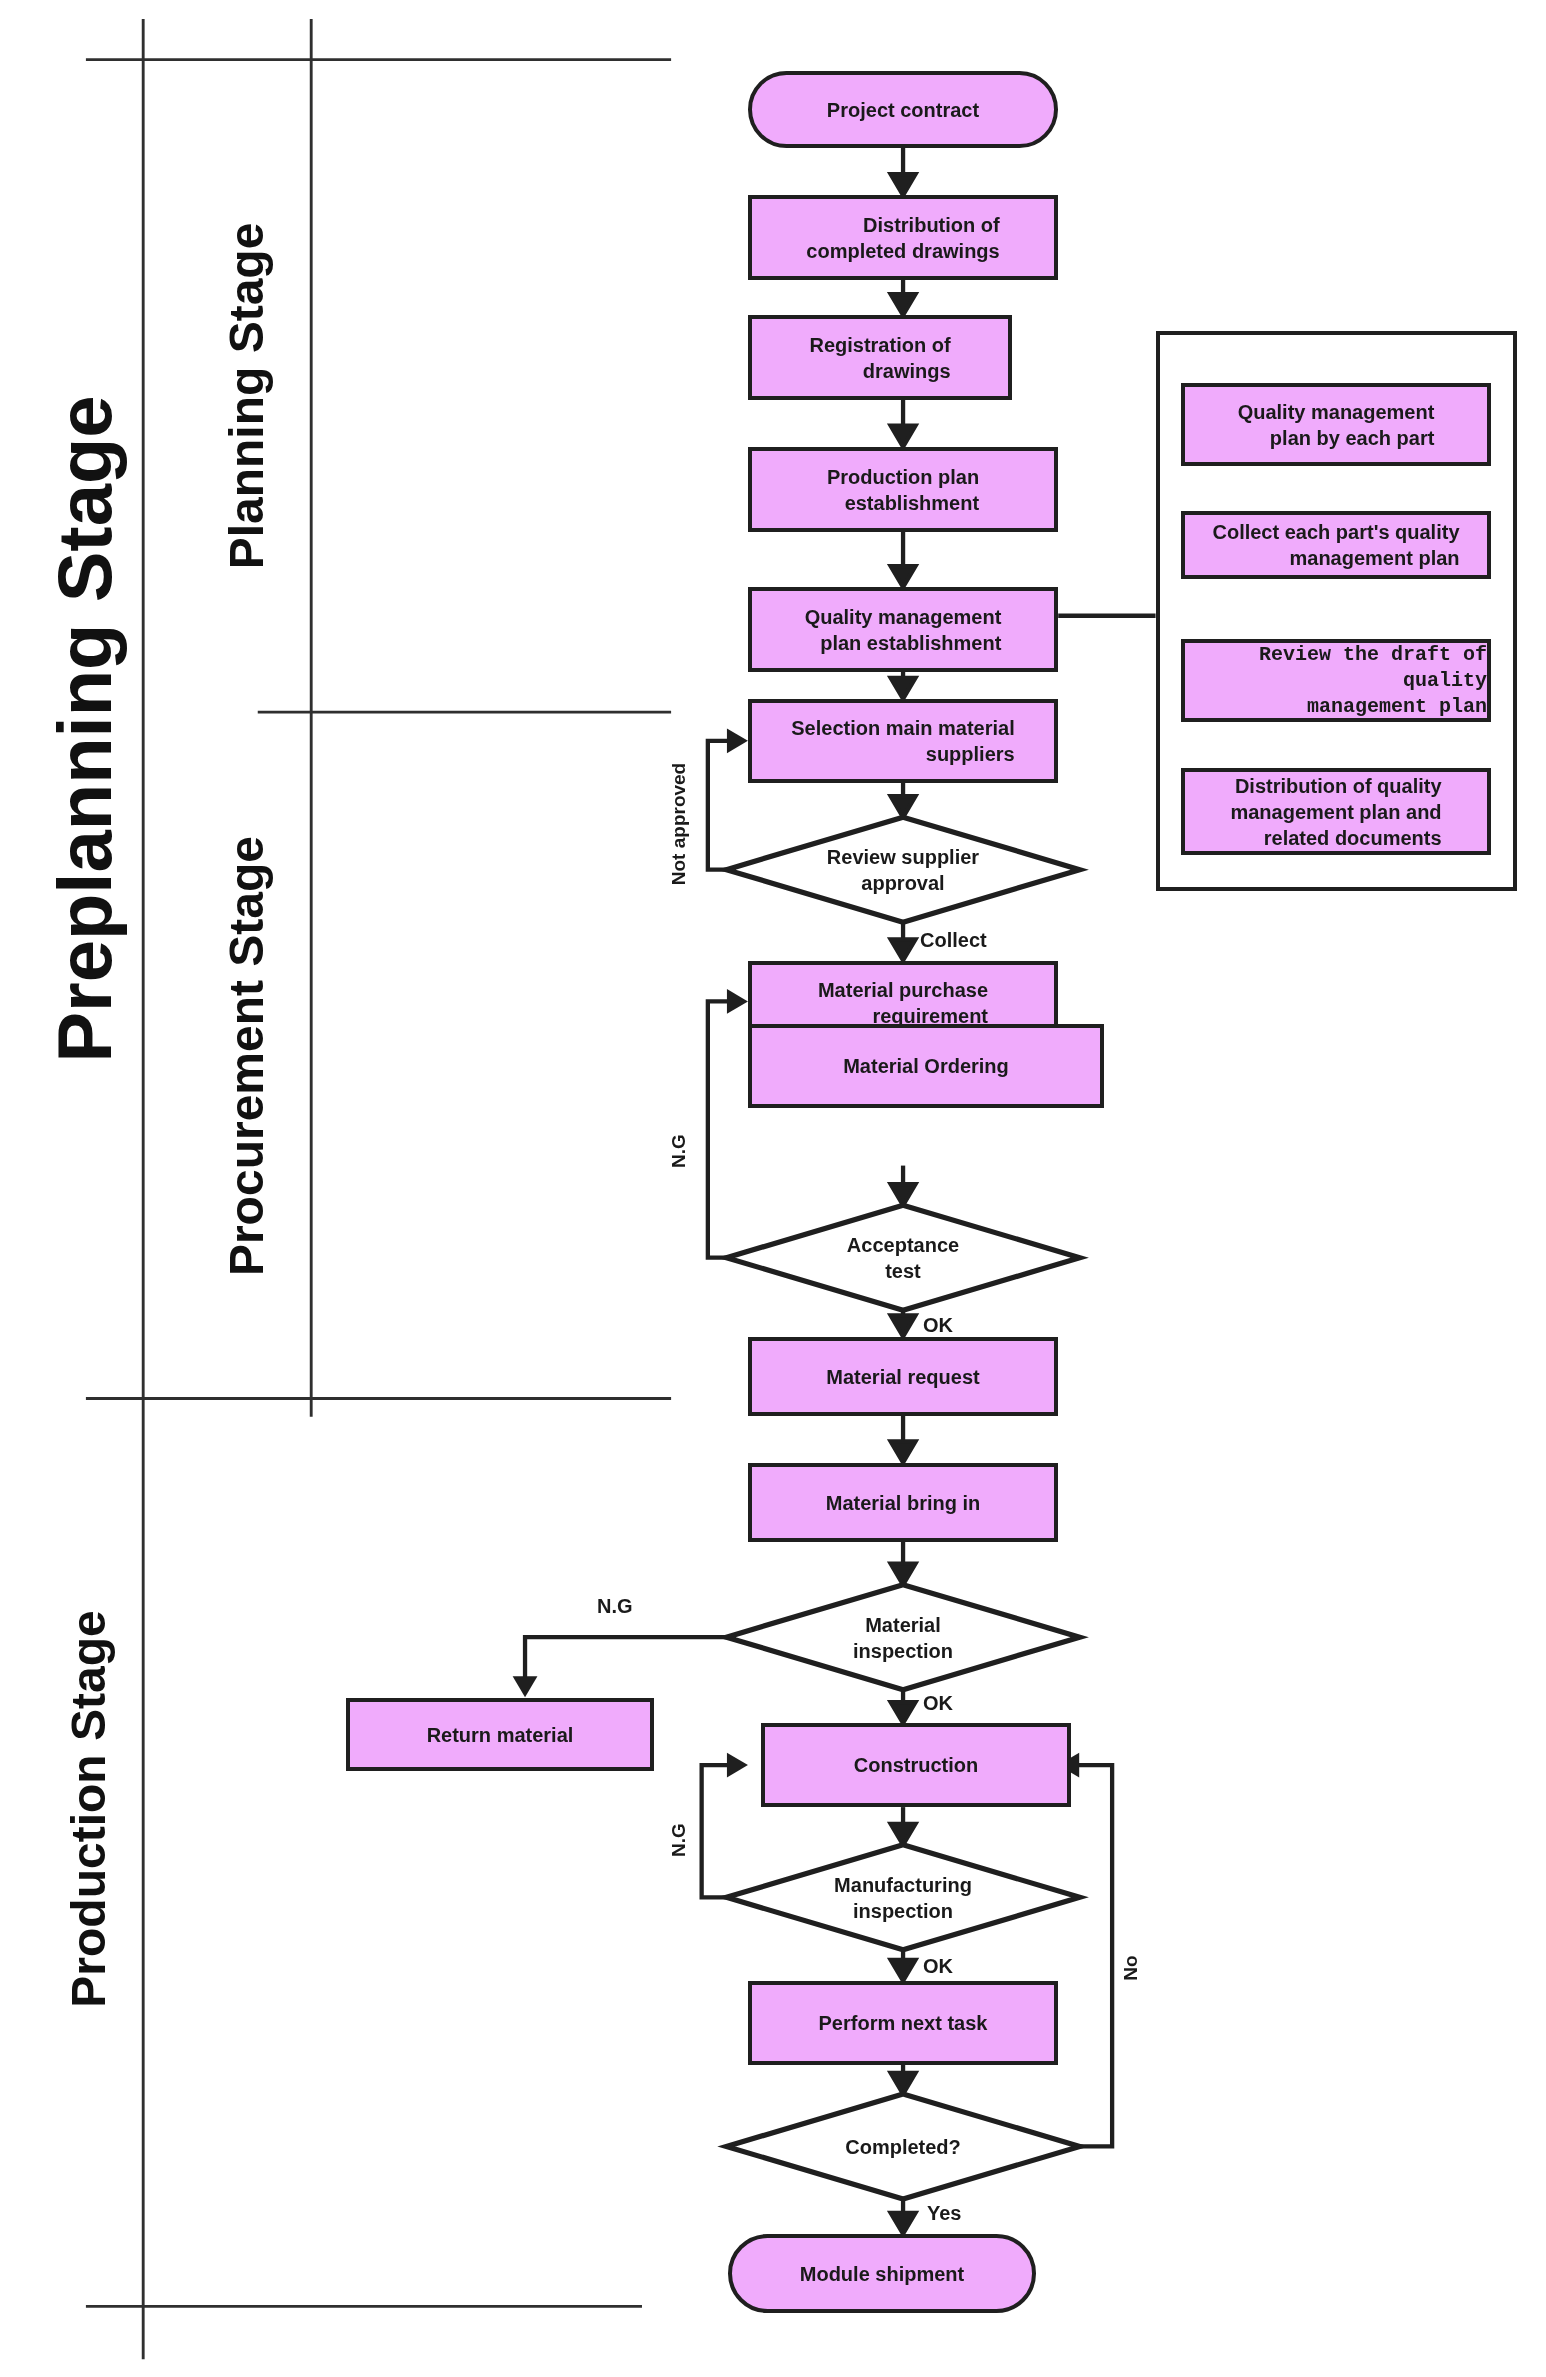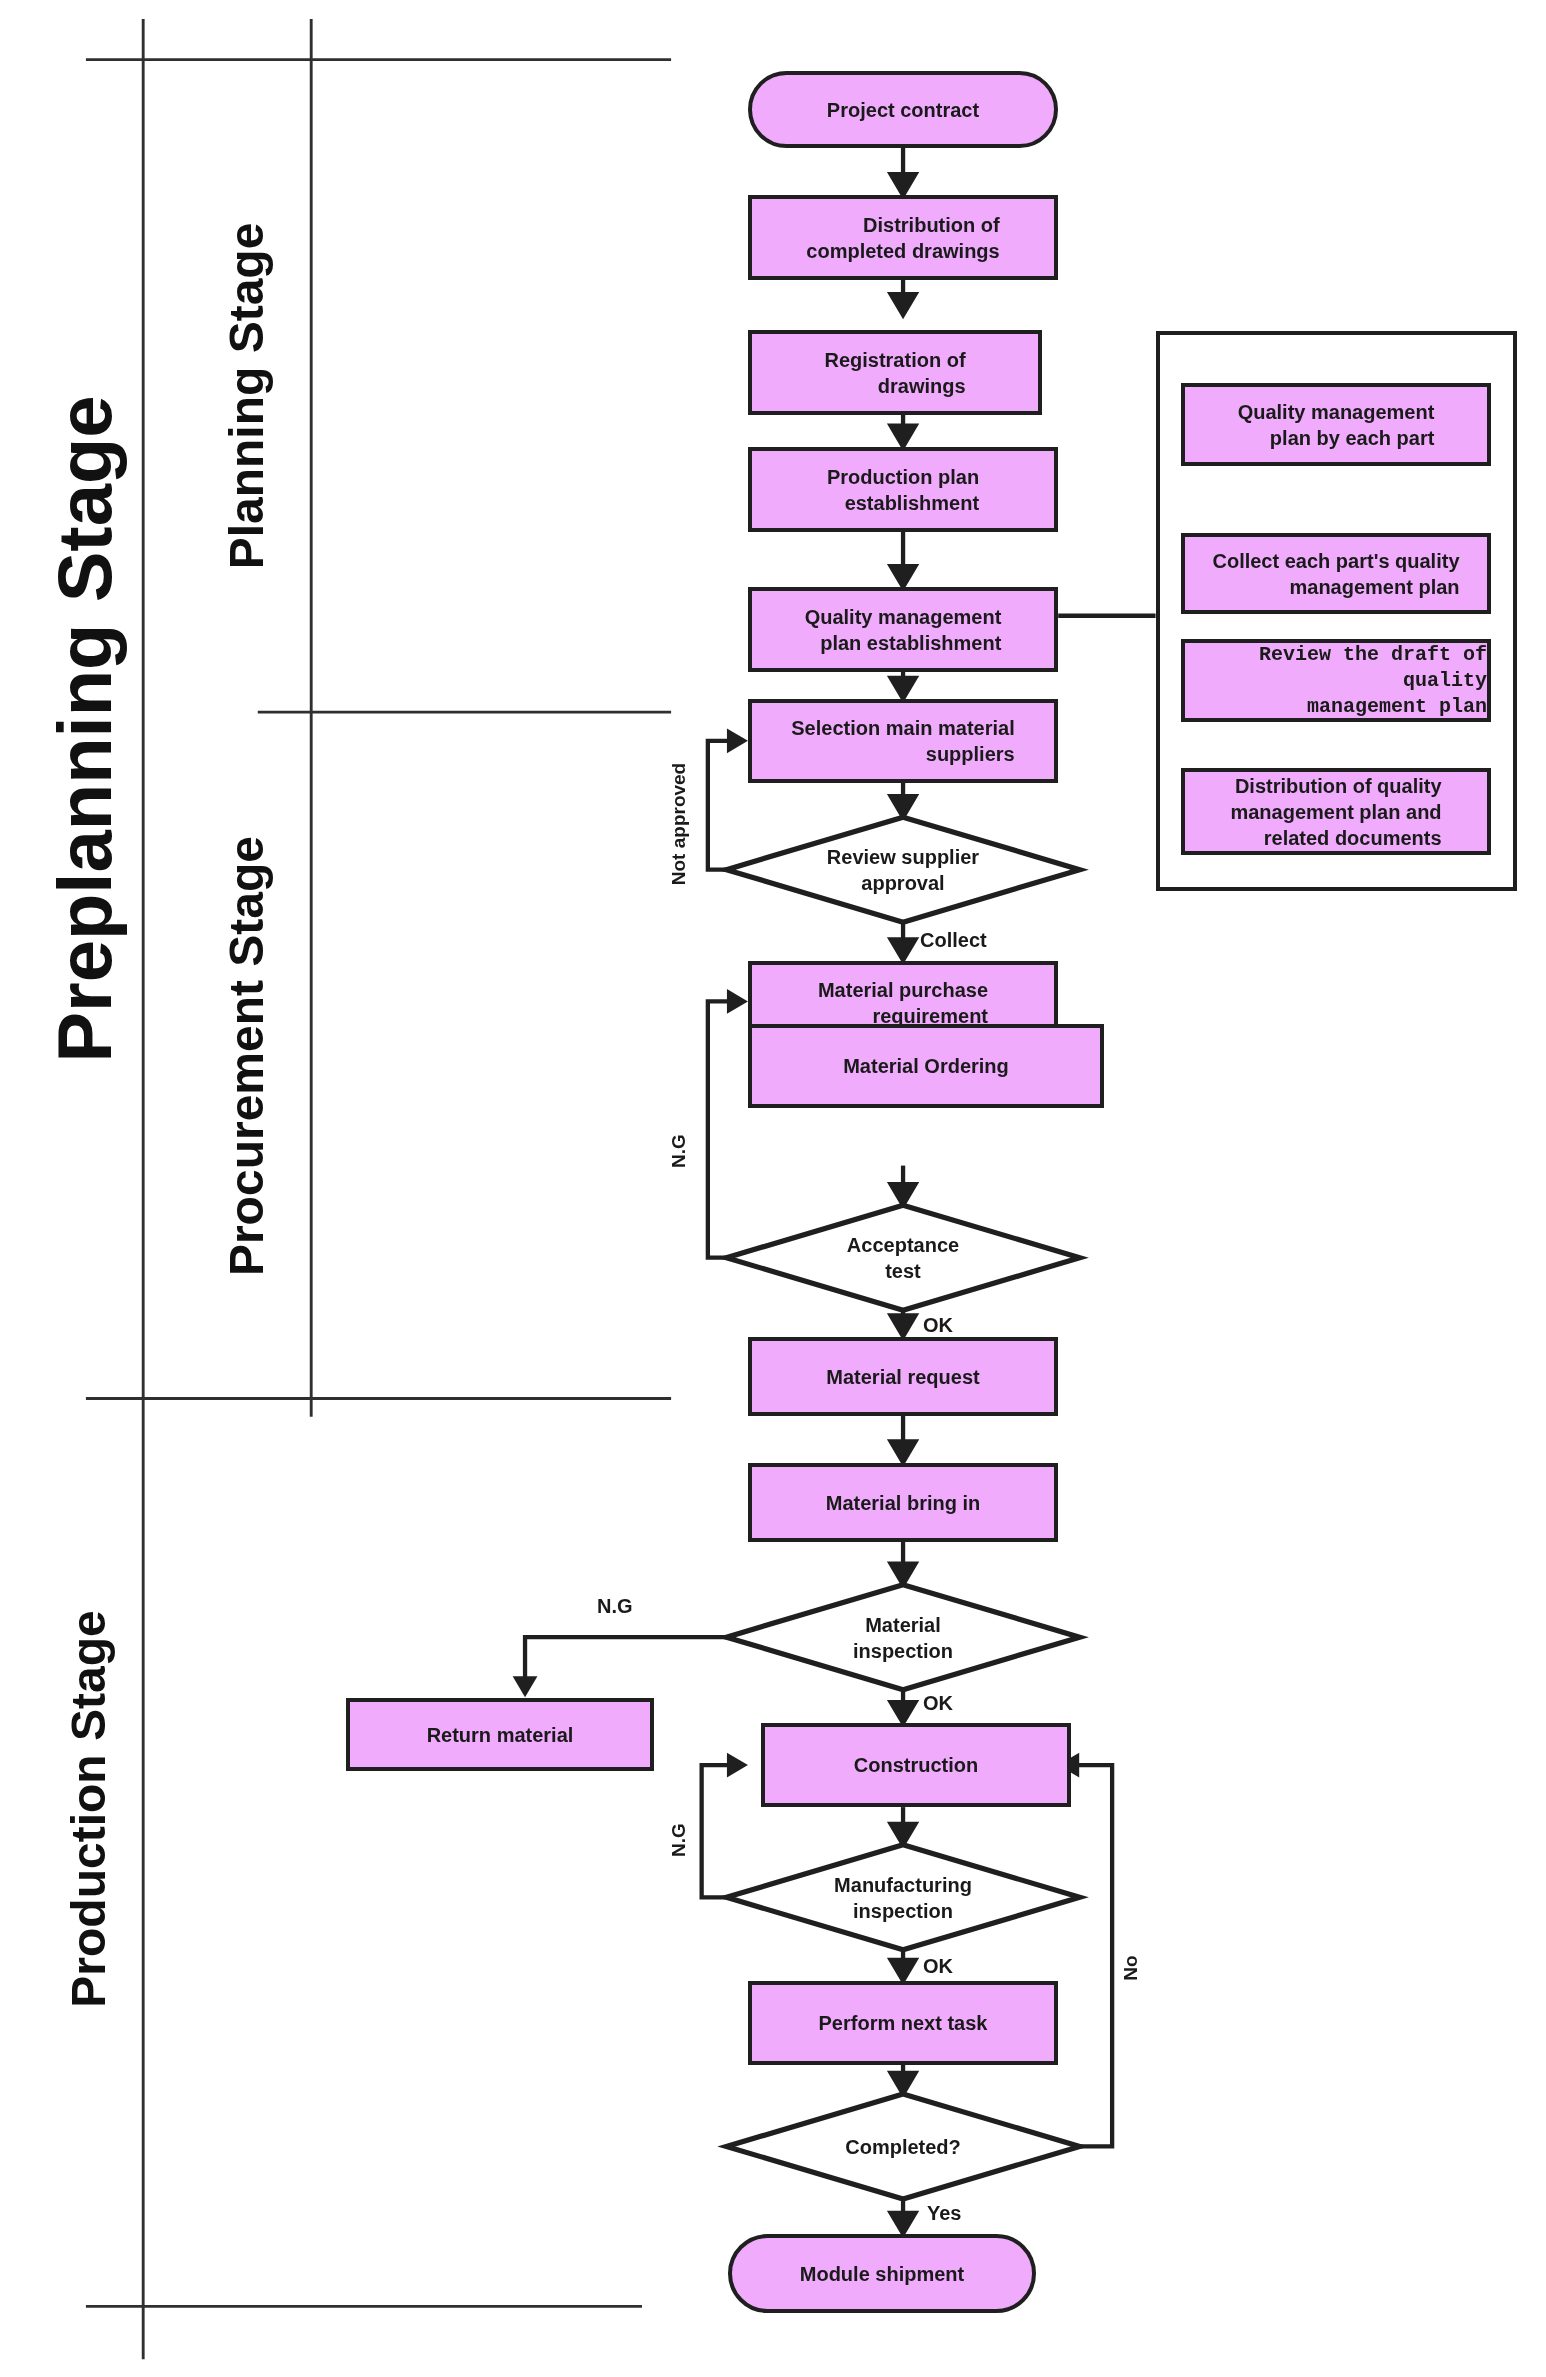--- a/index.html
+++ b/index.html
@@ -146,21 +146,21 @@
   </svg>
 
   <div class="stage stage-big" style="left:84px;top:729px;">Preplanning Stage</div>
   <div class="stage stage-sub" style="left:246px;top:396px;">Planning Stage</div>
   <div class="stage stage-sub" style="left:246px;top:1056px;">Procurement Stage</div>
   <div class="stage stage-sub" style="left:88px;top:1809px;">Production Stage</div>
 
   <div class="box" style="left:748px;top:71px;width:310px;height:77px;border-radius:40px;">Project contract</div>
   <div class="box" style="left:748px;top:195px;width:310px;height:85px;">Distribution of
 completed drawings</div>
-  <div class="box" style="left:748px;top:315px;width:294px;height:85px;margin-top:15px;">Registration of
+  <div class="box" style="left:748px;top:315px;width:264px;height:85px;">Registration of
 drawings</div>
   <div class="box" style="left:748px;top:447px;width:310px;height:85px;">Production plan
 establishment</div>
   <div class="box" style="left:748px;top:587px;width:310px;height:85px;">Quality management
 plan establishment</div>
   <div class="box" style="left:748px;top:699px;width:310px;height:84px;">Selection main material
 suppliers</div>
   <div class="box" style="left:748px;top:961px;width:310px;height:83px;">Material purchase
 requirement</div>
   <div class="box" style="left:748px;top:1024px;width:356px;height:84px;">Material Ordering</div>
@@ -177,21 +177,21 @@
 test</div>
   <div class="dlabel" style="left:760px;top:1590px;width:286px;height:95px;">Material
 inspection</div>
   <div class="dlabel" style="left:760px;top:1850px;width:286px;height:95px;">Manufacturing
 inspection</div>
   <div class="dlabel" style="left:760px;top:2099px;width:286px;height:95px;">Completed?</div>
 
   <div class="container-box" style="left:1156px;top:331px;width:361px;height:560px;"></div>
   <div class="box" style="left:1181px;top:383px;width:310px;height:83px;">Quality management
 plan by each part</div>
-  <div class="box" style="left:1181px;top:533px;width:310px;height:81px;">Collect each part's quality
+  <div class="box" style="left:1181px;top:511px;width:310px;height:68px;">Collect each part's quality
 management plan</div>
   <div class="box" style="left:1181px;top:639px;width:310px;height:83px;font-family:Liberation Mono, monospace;">Review the draft of quality
 management plan</div>
   <div class="box" style="left:1181px;top:768px;width:310px;height:87px;">Distribution of quality
 management plan and
 related documents</div>
 
   <div class="elabel" style="left:920px;top:929px;">Collect</div>
   <div class="elabel" style="left:923px;top:1314px;">OK</div>
   <div class="elabel" style="left:923px;top:1692px;">OK</div>

